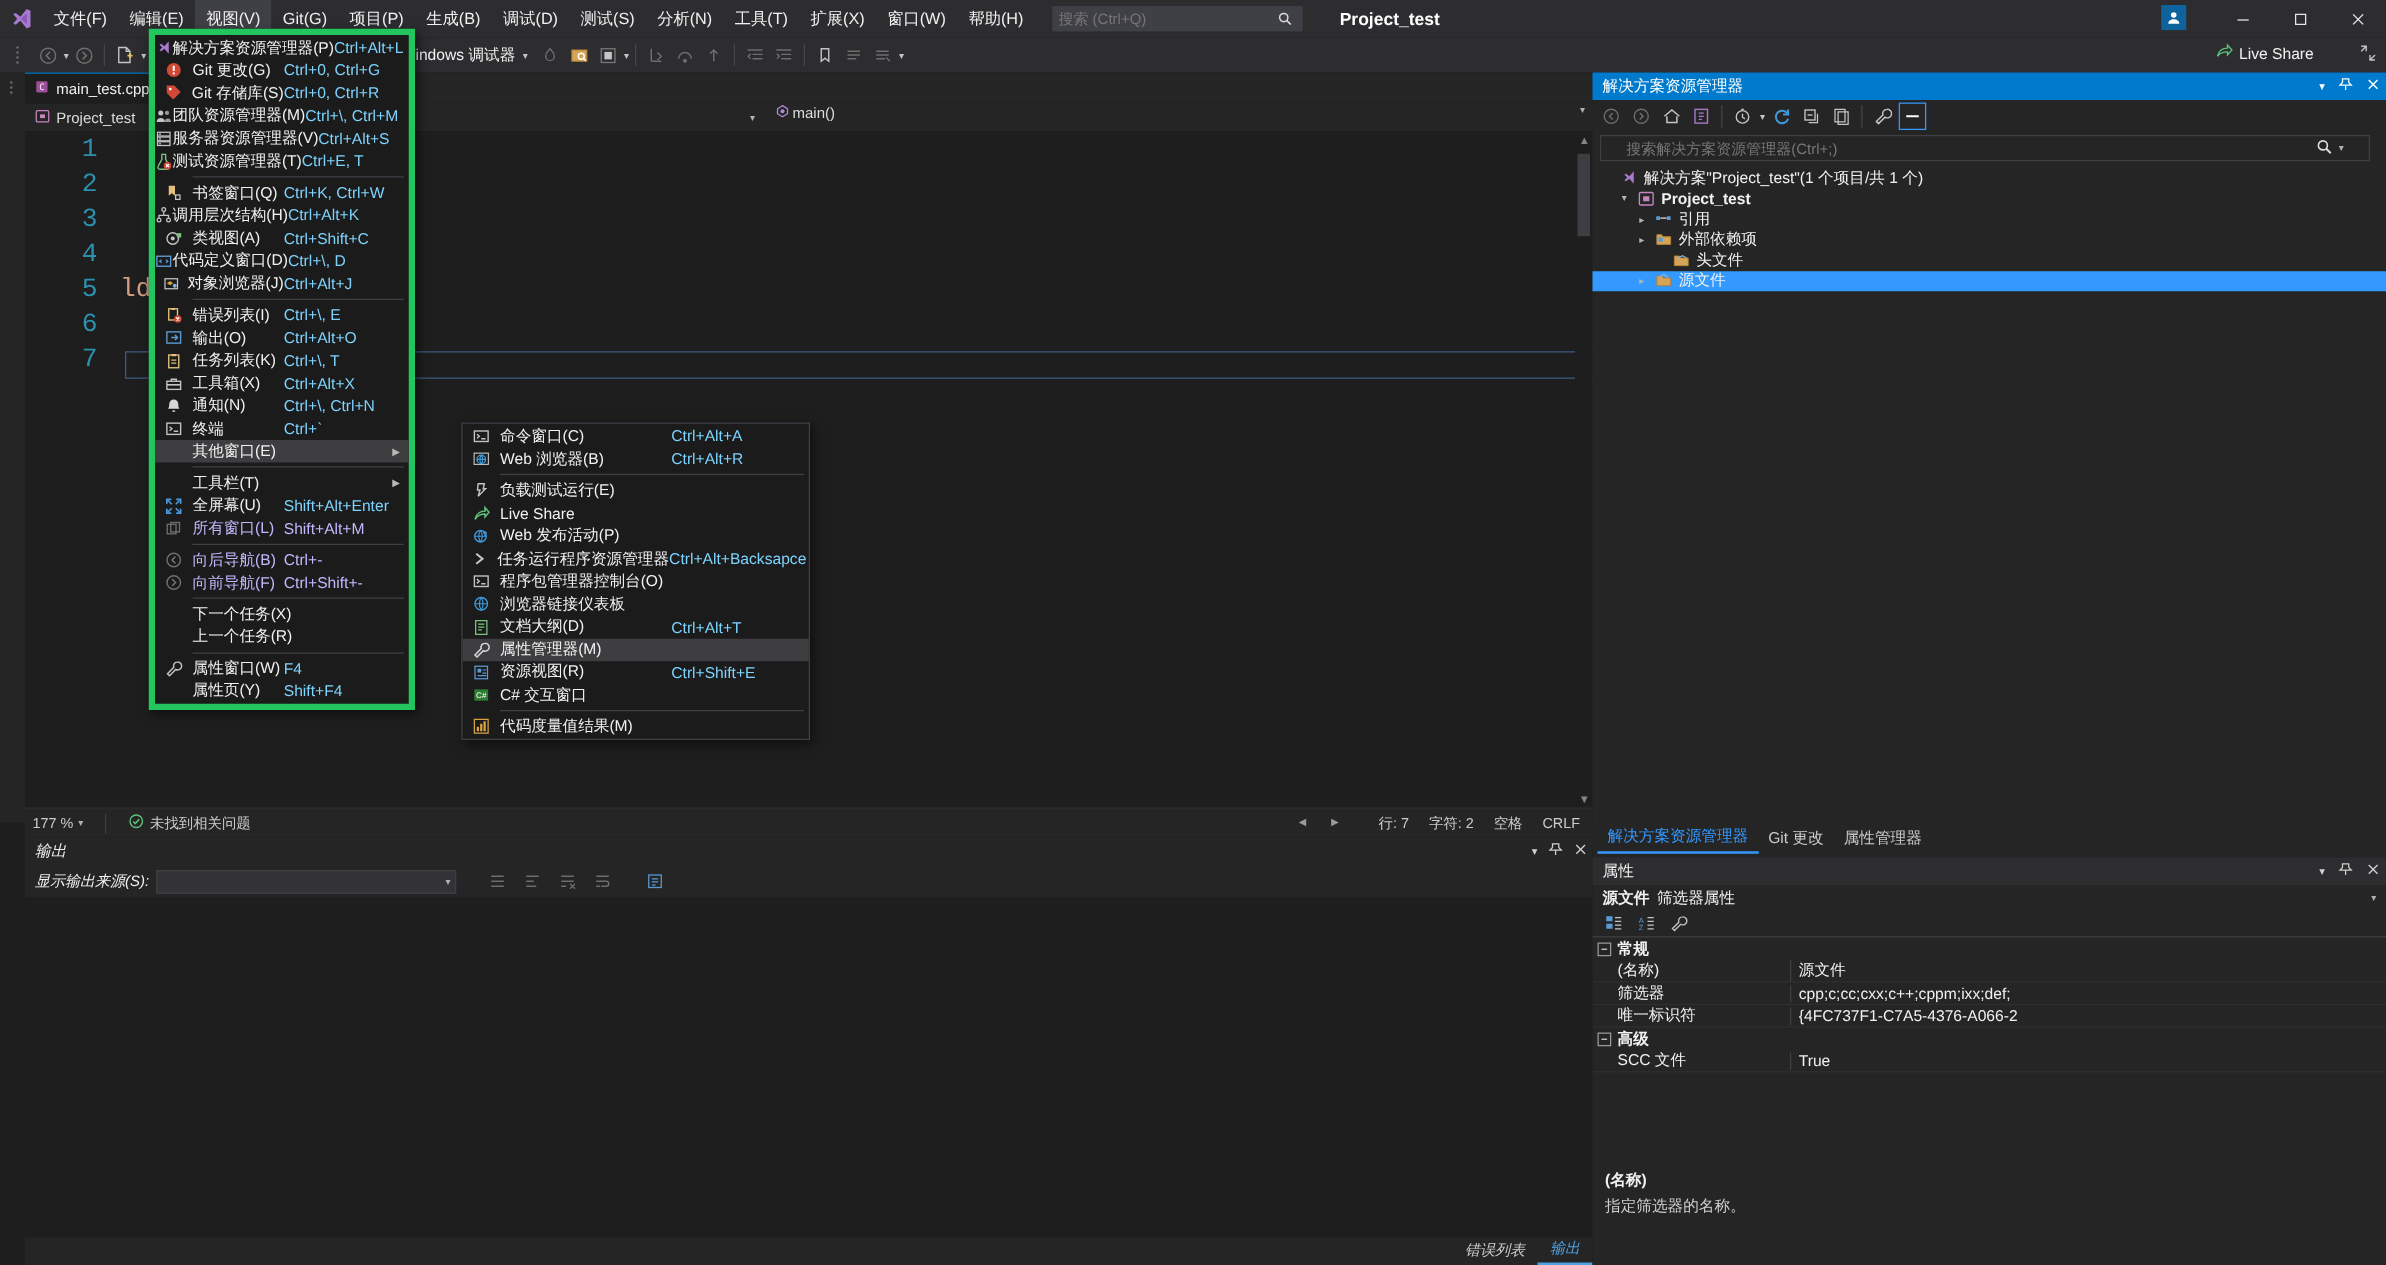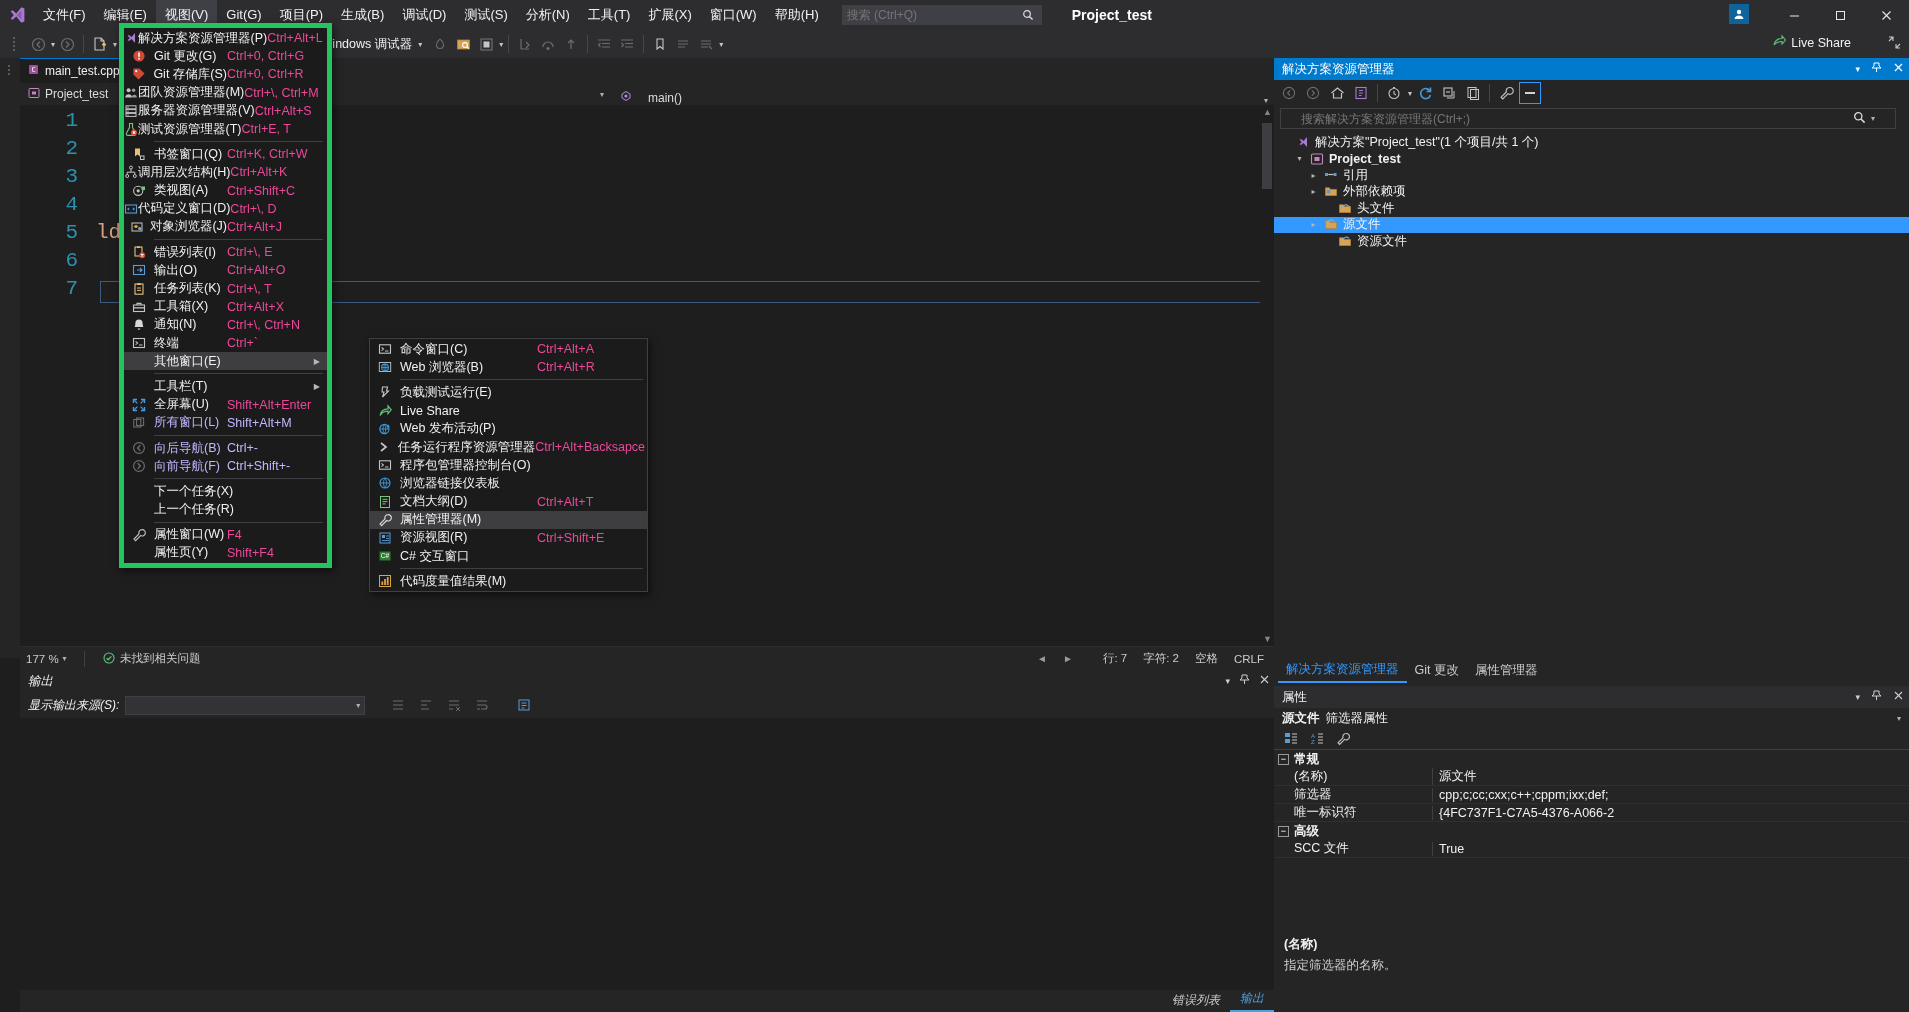--- a/index.html
+++ b/index.html
@@ -75,21 +75,21 @@
   .etab .x{ color:#9a9a9a; font-size:12px; }
   .etab .pin{ color:#9a9a9a; font-size:11px; }
   #breadcrumb{
     position:absolute; left:0; top:25px; width:100%; height:22px; background:#252526;
     display:flex; align-items:center; font-size:12px; color:#dcdcdc;
   }
   #bc-proj{ display:flex; align-items:center; gap:5px; width:170px; padding-left:8px; }
   .bc-seg{ display:flex; align-items:center; height:22px; position:relative; }
   .bc-dd{ position:absolute; right:6px; font-size:8px; color:#b0b0b0; }
   #bc-scope{ width:420px; padding-left:10px; position:relative; }
-  #bc-member{ flex:1; padding-left:10px; position:relative; display:flex; align-items:flex-end; gap:16px;}
+  #bc-member{ flex:1; padding-left:10px; position:relative; display:flex; align-items:flex-start; gap:2px;}
   #code-area{ position:absolute; left:0; top:47px; width:100%; bottom:24px; background:#1e1e1e; }
   #gutter{ position:absolute; left:0; top:0; width:72px; height:100%; }
   .lineno{
     position:absolute; right:14px; color:#2b91af; font-size:21px;
     font-family:"Liberation Mono","DejaVu Sans Mono",monospace;
   }
   #codetext{
     position:absolute; left:76px; top:0; color:#d4d4d4; font-size:21px;
     font-family:"Liberation Mono","DejaVu Sans Mono",monospace; white-space:pre;
   }
@@ -196,21 +196,21 @@
     left:369px; top:338px; width:279px; background:#1b1b1c; border:1px solid #3f3f46;
     padding:1px 0; z-index:70; box-shadow:2px 3px 8px rgba(0,0,0,.55);
   }
   .mi{
     height:18.2px; display:flex; align-items:center; position:relative;
     font-size:12.5px; color:#f1f1f1; padding-left:0;
   }
   .mi.hi{ background:#3e3e40; }
   .mi .ic{ width:30px; display:flex; align-items:center; justify-content:center; }
   .mi .mlabel{ flex:1; white-space:nowrap; }
-  .mi .mkey{ color:#ec4899; padding-right:10px; white-space:nowrap; font-size:12.5px; }
+  .mi .mkey{ color:#7dd3fc; padding-right:10px; white-space:nowrap; font-size:12.5px; }
   .mi .sub{ position:absolute; right:7px; font-size:8px; color:#b7b7b7; }
   .mi.dim .mlabel, .mi.dim .mkey{ color:#c4b5fd; }
   .msep{ height:1px; background:#3f3f46; margin:3px 4px 3px 30px; }
 
   svg{ overflow:visible; }
 </style>
 </head>
 <body>
 
 <div id="titlebar" class="abs">
@@ -751,30 +751,20 @@
       </div>
       <div class="tnode sel" style="padding-left: 34px;">
         <span class="arrow">▸</span>
         <span style="display: flex; align-items: center;">
           <svg width="14" height="13" viewBox="0 0 14 13">
             <path d="M1.5 10.5V2.8h3.8l1.2 1.6h6v6.1z" fill="#d6a456" stroke="#b3833a" stroke-width=".8"></path>
             <path d="M3.5 3.5 7 1.6l3.5 2" stroke="#7fb2e0" stroke-width="1.2" fill="none"></path>
           </svg>
         </span>
         <span class="lbl">源文件</span>
-      </div>
-      <div class="tnode" style="padding-left: 48px;">
-        <span class="arrow"></span>
-        <span style="display: flex; align-items: center;">
-          <svg width="14" height="13" viewBox="0 0 14 13">
-            <path d="M1.5 10.5V2.8h3.8l1.2 1.6h6v6.1z" fill="#d6a456" stroke="#b3833a" stroke-width=".8"></path>
-            <path d="M4 4.2 8.4 1.8l2.6 1.4" stroke="#7fb2e0" stroke-width="1.1" fill="none"></path>
-          </svg>
-        </span>
-        <span class="lbl">资源文件</span>
       </div>
     </div>
 
   <div id="se-tabs">
       <div class="setab sel">解决方案资源管理器</div>
       <div class="setab">Git 更改</div>
       <div class="setab">属性管理器</div>
     </div>
 
   <div id="prop-header">

